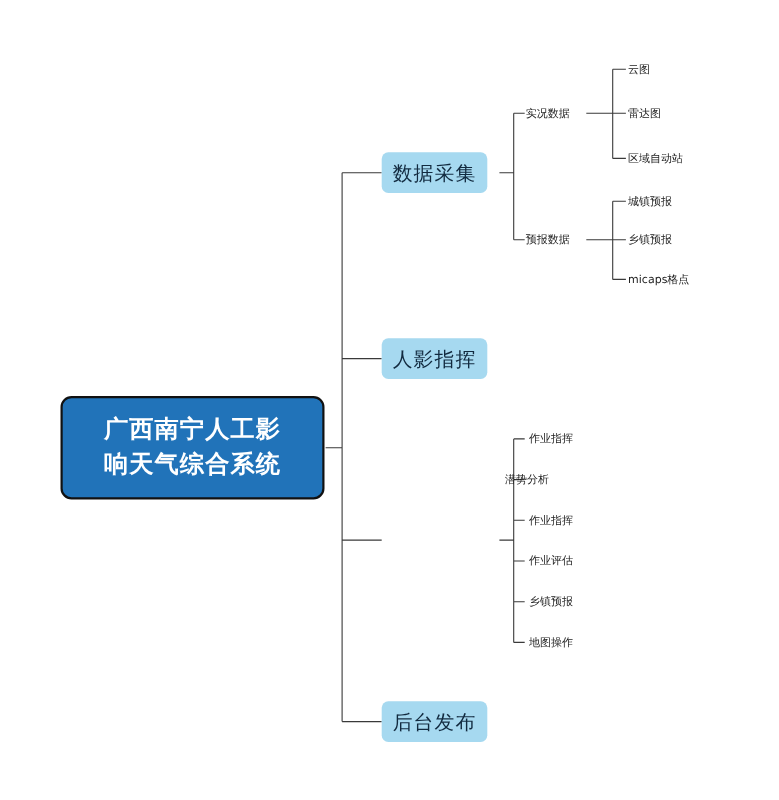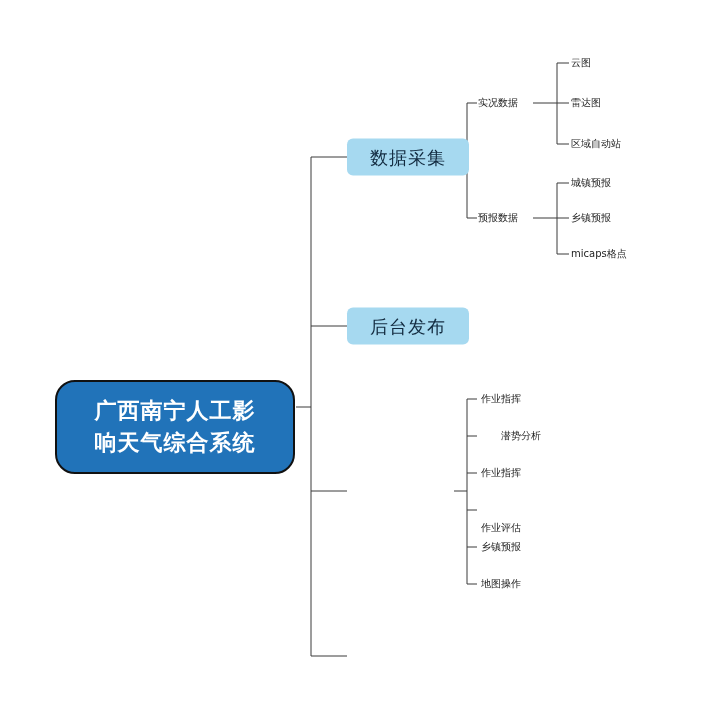--- a/index.html
+++ b/index.html
@@ -23,45 +23,45 @@
     height: 727px;
   }
   .connectors path {
     fill: none;
     stroke: var(--line, #3a3a3a);
     stroke-width: 1;
   }
   .root-node {
     position: absolute;
     left: 55px;
-    top: 427px;
+    top: 407px;
     transform: translateY(-50%);
     width: 240px;
     height: 94px;
     box-sizing: border-box;
     background: var(--root-bg, #2173b9);
     border: 2px solid var(--root-border, #111111);
-    border-radius: 20px;
+    border-radius: 10px;
     color: var(--root-text, #ffffff);
     font-size: 22px;
     font-weight: bold;
     line-height: 1.45;
     letter-spacing: 1px;
     display: flex;
     align-items: center;
     justify-content: center;
     text-align: center;
     white-space: pre-line;
     cursor: pointer;
   }
   .branch-node {
     position: absolute;
     left: 347px;
     transform: translateY(-50%);
-    width: 122px;
+    width: 96px;
     height: 37px;
     box-sizing: border-box;
     background: var(--branch-bg, #a6d9f0);
     border-radius: 6px;
     color: var(--branch-text, #122a3f);
     font-size: 18px;
     letter-spacing: 1px;
     display: flex;
     align-items: center;
     justify-content: center;
@@ -86,33 +86,34 @@
     <path d="M454 157 H467 M467 103 V218 M467 103 H477 M467 218 H477"></path>
     <path d="M533 103 H557 M557 63 V144 M557 63 H569 M557 103 H569 M557 144 H569"></path>
     <path d="M533 218 H557 M557 183 V254 M557 183 H569 M557 218 H569 M557 254 H569"></path>
     <path d="M454 491 H467 M467 399 V584 M467 399 H477 M467 436 H477 M467 473 H477 M467 510 H477 M467 547 H477 M467 584 H477"></path>
   </svg>
 
   <div class="root-node">广西南宁人工影
 响天气综合系统</div>
 
   <div class="branch-node" style="top:157px">数据采集</div>
-  <div class="branch-node" style="top:326px">后台发布</div>
+  <div class="branch-node" style="top:326px">人影指挥</div>
+  <div class="branch-node" style="top:656px">后台发布</div>
 
   <div class="leaf-label" style="left:478px; top:103px">实况数据</div>
   <div class="leaf-label" style="left:478px; top:218px">预报数据</div>
 
   <div class="leaf-label" style="left:571px; top:63px">云图</div>
   <div class="leaf-label" style="left:571px; top:103px">雷达图</div>
   <div class="leaf-label" style="left:571px; top:144px">区域自动站</div>
 
   <div class="leaf-label" style="left:571px; top:183px">城镇预报</div>
   <div class="leaf-label" style="left:571px; top:218px">乡镇预报</div>
   <div class="leaf-label" style="left:571px; top:254px">micaps格点</div>
 
   <div class="leaf-label" style="left:481px; top:399px">作业指挥</div>
-  <div class="leaf-label" style="left:501px; top:436px">潜势分析</div>
+  <div class="leaf-label" style="left:459px; top:436px">潜势分析</div>
   <div class="leaf-label" style="left:481px; top:473px">作业指挥</div>
-  <div class="leaf-label" style="left:481px; top:528px">作业评估</div>
+  <div class="leaf-label" style="left:481px; top:510px">作业评估</div>
   <div class="leaf-label" style="left:481px; top:547px">乡镇预报</div>
   <div class="leaf-label" style="left:481px; top:584px">地图操作</div>
 
 </div>
 
 </body></html>

